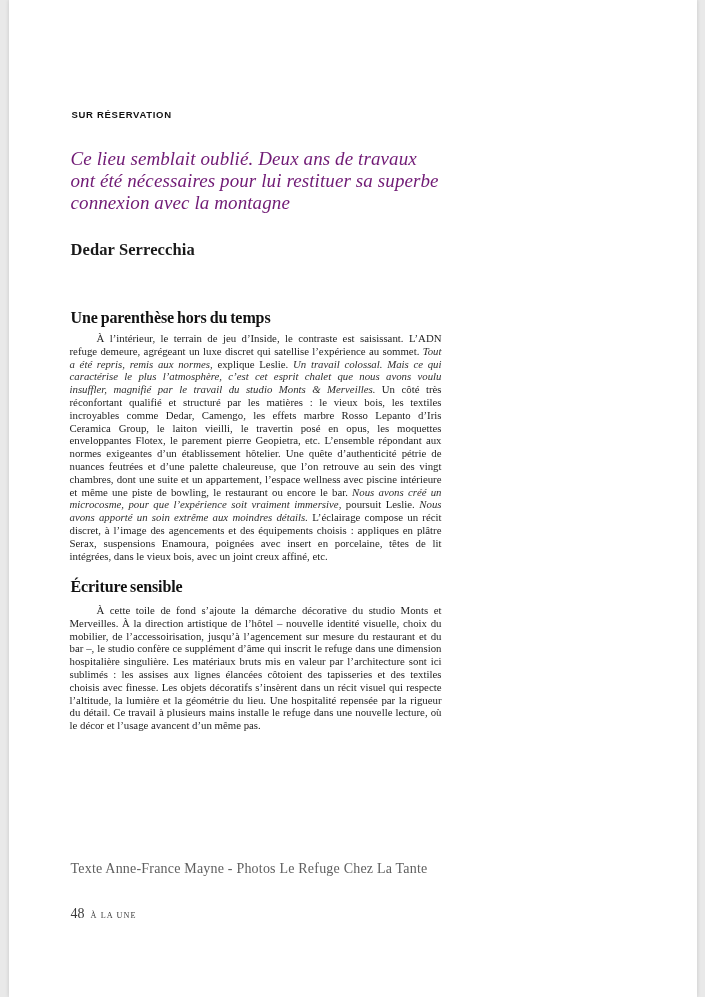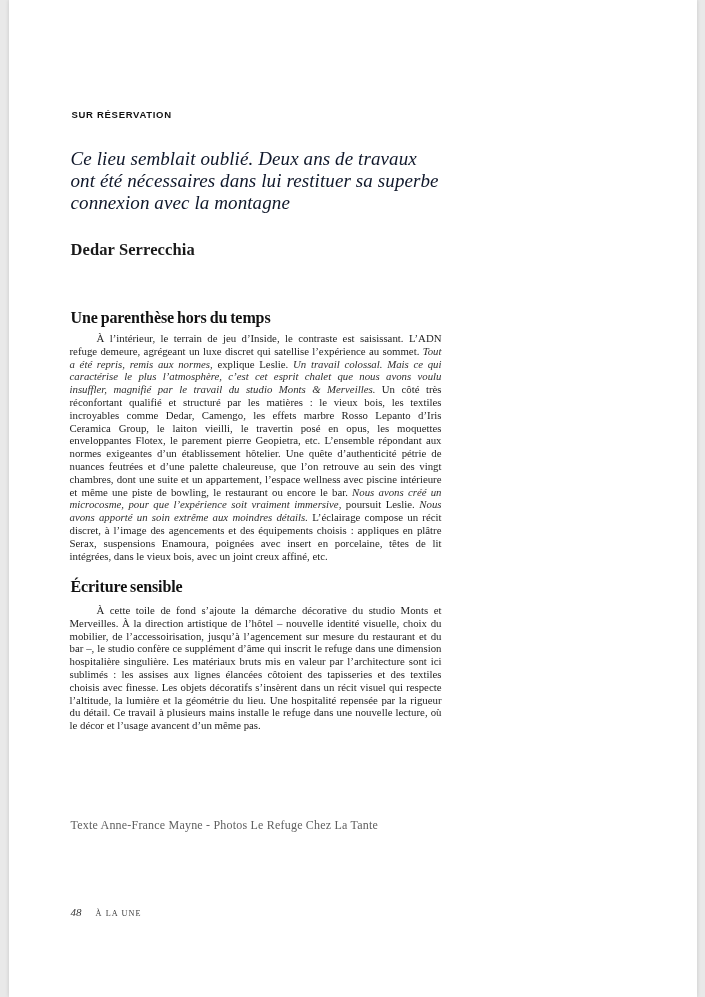--- a/index.html
+++ b/index.html
@@ -21,21 +21,21 @@
     font-size:9.5px;
     letter-spacing:0.7px;
     color:#111;
   }
   .quote{
     left:62px;top:148px;
     font-family:"Liberation Serif", serif;
     font-style:italic;
     font-size:19px;
     line-height:22px;
-    color:#0f172a;
+    color:#701a75;
     letter-spacing:0.1px;
   }
   .quote sup{
     font-size:11px;
     line-height:0;
     vertical-align:super;
   }
   .author{
     left:62px;top:240px;
     font-family:"Liberation Serif", serif;
@@ -61,52 +61,51 @@
     font-size:10.8px;
     line-height:12.8px;
     text-align:justify;
     text-indent:27px;
     color:#1d1d1d;
   }
   .p1{left:61px;top:332px;}
   .p2{left:61px;top:604px;}
   .it{font-style:italic;color:#2e2e2e;}
   .credit{
-    left:62px;top:818px;
+    left:62px;top:861px;
     font-family:"Liberation Serif", serif;
-    font-size:12px;
+    font-size:14px;
     letter-spacing:0.2px;
     color:#5f5f5f;
   }
   .footer{
     left:62px;top:906px;
     font-family:"Liberation Serif", serif;
     font-size:8.5px;
     color:#3a3a3a;
   }
   .footer .pagenum{
-    font-style:italic;
-    margin-right:14px;
-    font-size:11px;
+    margin-right:6px;
+    font-size:14px;
   }
   .footer .folio-label{
     letter-spacing:1.1px;
     font-size:8.2px;
   }
 </style>
 </head>
 <body>
 
 <div class="page">
 
   <div class="abs kicker">SUR RÉSERVATION</div>
 
   <div class="abs quote">
     <div>Ce lieu semblait oublié. Deux ans de travaux</div>
-    <div>ont été nécessaires dans lui restituer sa superbe</div>
+    <div>ont été nécessaires pour lui restituer sa superbe</div>
     <div>connexion avec la montagne</div>
   </div>
 
   <div class="abs author">Dedar Serrecchia</div>
 
   <div class="abs section-heading h1">Une parenthèse hors du temps</div>
 
   <p class="abs body-para p1"><span>À l’intérieur, le terrain de jeu d’Inside, le contraste est saisissant. L’ADN refuge demeure, agrégeant un luxe discret qui satellise l’expérience au sommet. </span><span class="it">Tout a été repris, remis aux normes, </span><span>explique Leslie. </span><span class="it">Un travail colossal. Mais ce qui caractérise le plus l’atmosphère, c’est cet esprit chalet que nous avons voulu insuffler, magnifié par le travail du studio Monts &amp; Merveilles. </span><span>Un côté très réconfortant qualifié et structuré par les matières : le vieux bois, les textiles incroyables comme Dedar, Camengo, les effets marbre Rosso Lepanto d’Iris Ceramica Group, le laiton vieilli, le travertin posé en opus, les moquettes enveloppantes Flotex, le parement pierre Geopietra, etc. L’ensemble répondant aux normes exigeantes d’un établissement hôtelier. Une quête d’authenticité pétrie de nuances feutrées et d’une palette chaleureuse, que l’on retrouve au sein des vingt chambres, dont une suite et un appartement, l’espace wellness avec piscine intérieure et même une piste de bowling, le restaurant ou encore le bar. </span><span class="it">Nous avons créé un microcosme, pour que l’expérience soit vraiment immersive, </span><span>poursuit Leslie. </span><span class="it">Nous avons apporté un soin extrême aux moindres détails. </span><span>L’éclairage compose un récit discret, à l’image des agencements et des équipements choisis : appliques en plâtre Serax, suspensions Enamoura, poignées avec insert en porcelaine, têtes de lit intégrées, dans le vieux bois, avec un joint creux affiné, etc.</span></p>
 
   <div class="abs section-heading h2">Écriture sensible</div>

